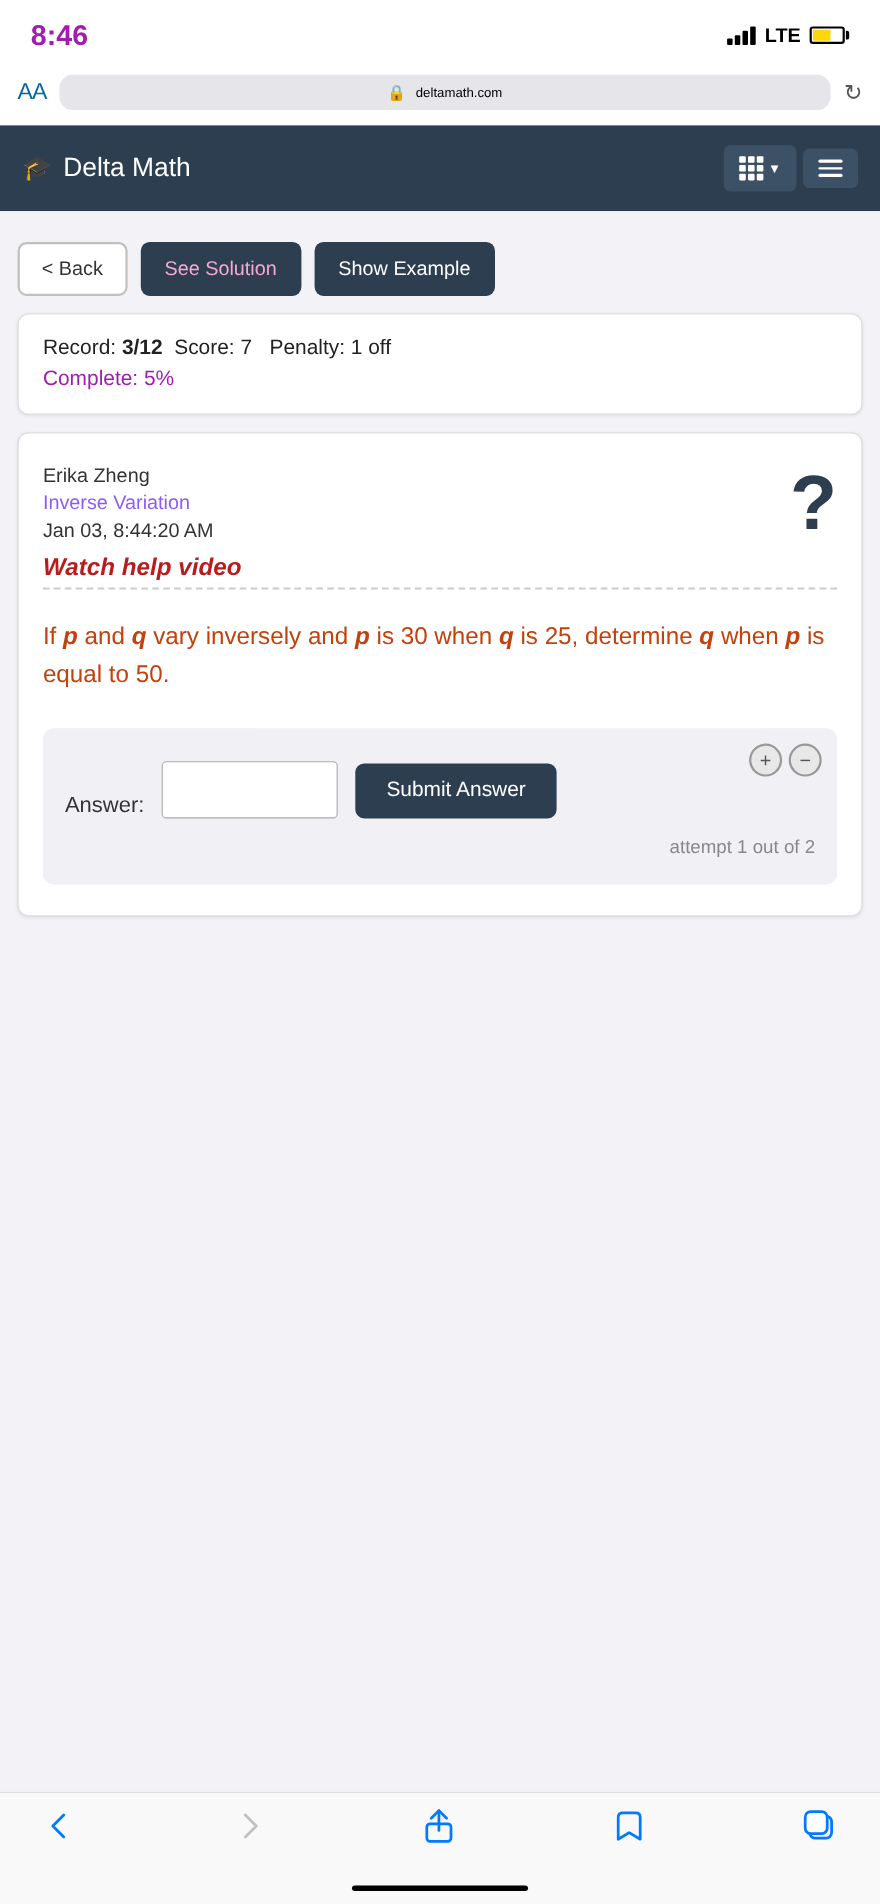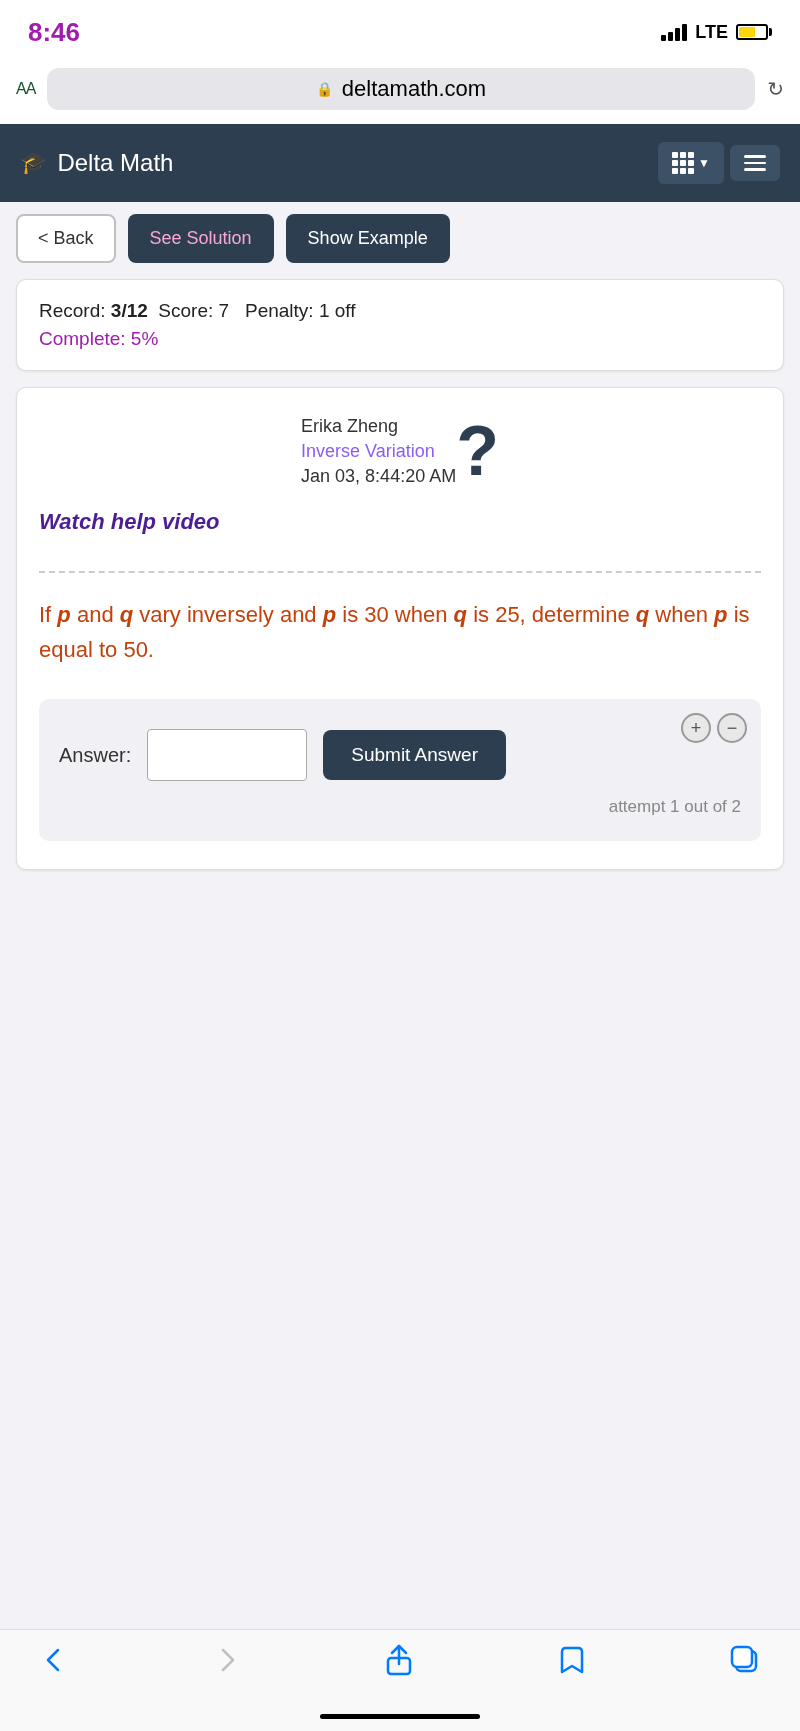--- a/index.html
+++ b/index.html
@@ -79,40 +79,40 @@
 
     
     .url-bar {
       background: #fff;
       padding: 8px 16px 14px;
       display: flex;
       align-items: center;
       gap: 12px;
     }
     .url-aa {
-      font-size: 16px;
-      color: #14532d;
+      font-size: 21px;
+      color: #0369a1;
       letter-spacing: -1px;
     }
     .url-box {
       flex: 1;
       background: #e5e5ea;
       border-radius: 12px;
       padding: 8px 16px;
       display: flex;
       align-items: center;
       justify-content: center;
       gap: 8px;
     }
     .lock-icon {
       font-size: 14px;
       color: #555;
     }
     .url-text {
-      font-size: 22px;
+      font-size: 12px;
       color: #000;
     }
     .reload-icon {
       font-size: 20px;
       color: #555;
     }
 
     
     .nav-header {
       background: #2c3e50;
@@ -178,21 +178,21 @@
       display: block;
       width: 22px;
       height: 2.5px;
       background: #fff;
       border-radius: 2px;
     }
 
     
     .page-content {
       flex: 1;
-      padding: 12px 16px;
+      padding: 28px 16px;
       display: flex;
       flex-direction: column;
       gap: 16px;
       background: #f2f2f7;
     }
 
     
     .action-bar {
       display: flex;
       align-items: center;
@@ -253,23 +253,23 @@
     
     .problem-card {
       background: #fff;
       border: 1px solid #ddd;
       border-radius: 10px;
       padding: 28px 22px;
       box-shadow: 0 1px 3px rgba(0,0,0,0.08);
     }
     .problem-header {
       display: flex;
-      justify-content: center;
+      justify-content: space-between;
       align-items: flex-start;
-      margin-bottom: 22px;
+      margin-bottom: 10px;
     }
     .problem-meta {
       display: flex;
       flex-direction: column;
       gap: 4px;
     }
     .problem-student {
       font-size: 18px;
       color: #333;
     }
@@ -283,22 +283,22 @@
     }
     .help-icon {
       font-size: 70px;
       color: #2c3e50;
       line-height: 1;
       font-weight: 900;
     }
     .watch-help {
       font-size: 22px;
       font-weight: 700;
-      color: #4c1d95;
-      margin-bottom: 36px;
+      color: #b91c1c;
+      margin-bottom: 5px;
       font-style: italic;
     }
     .divider {
       border: none;
       border-top: 2px dashed #ccc;
       margin: 4px 0 24px 0;
     }
     .problem-text {
       font-size: 22px;
       color: #c2410c;
@@ -333,21 +333,21 @@
       color: #555;
       font-size: 18px;
       display: flex;
       align-items: center;
       justify-content: center;
       cursor: pointer;
       font-weight: 400;
     }
     .answer-row {
       display: flex;
-      align-items: center;
+      align-items: flex-end;
       gap: 16px;
       margin-top: 10px;
     }
     .answer-label {
       font-size: 20px;
       color: #333;
     }
     .answer-input {
       width: 160px;
       height: 52px;

